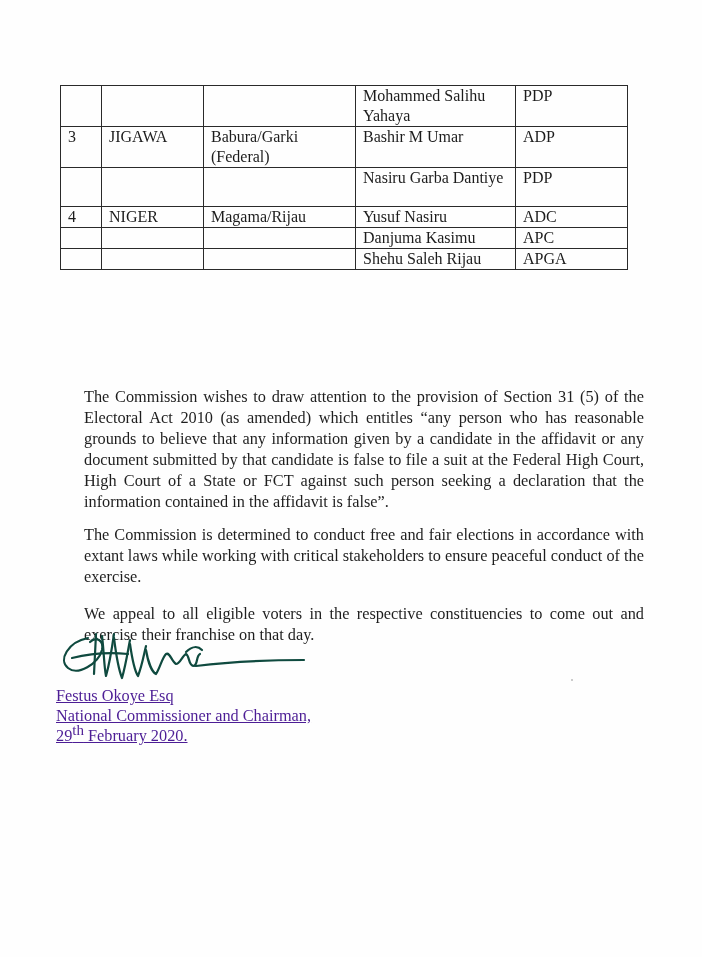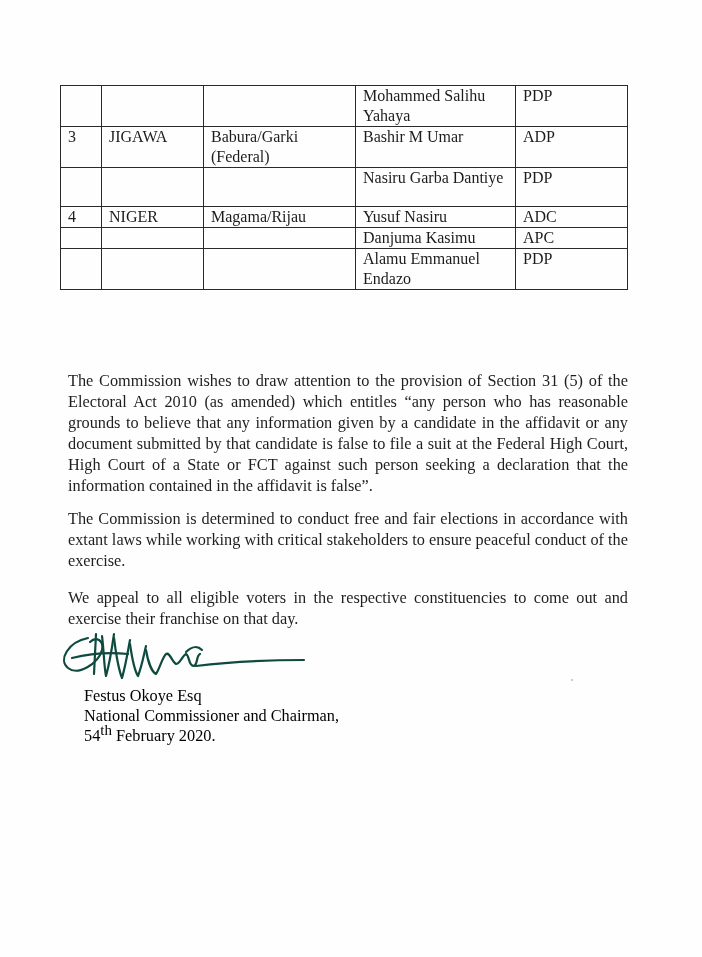--- a/index.html
+++ b/index.html
@@ -30,34 +30,34 @@
   table.candidates col.c-cand { width: 160px; }
   table.candidates col.c-party { width: 112px; }
   tr.h2 td { height: 39px; }
   tr.h1 td { height: 19px; }
   tr.h2 td, tr.h1 td { box-sizing: border-box; }
 
   
   .para {
     position: absolute; left: 68px; width: 560px;
     font-size: 16.3px; line-height: 21px;
-    text-align: justify; margin: 0;
+    text-align: justify; margin: 16px;
     color: #1e1e1e;
   }
   #p1 { top: 370px; }
   #p2 { top: 508px; }
   #p3 { top: 587px; }
 
   
   .signature { position: absolute; left: 58px; top: 628px; width: 252px; height: 58px; }
 
   
   .signoff {
-    position: absolute; left: 84px; top: 686px;
-    font-size: 16.3px; line-height: 20px; color: #000000;
+    position: absolute; left: 56px; top: 686px;
+    font-size: 16.3px; line-height: 20px; color: #4c1d95; text-decoration: underline;
   }
   .signoff div { white-space: nowrap; }
   .signoff sup { font-size: 15px; vertical-align: 6px; line-height: 0; }
 
   .speck { position: absolute; left: 571px; top: 679px; width: 2px; height: 2px; background: #bbb; border-radius: 1px; }
 </style>
 </head>
 <body>
 
 <div class="page">
@@ -99,26 +99,26 @@
         <td>Yusuf Nasiru</td>
         <td>ADC</td>
       </tr>
       <tr class="h1">
         <td></td>
         <td></td>
         <td></td>
         <td>Danjuma Kasimu</td>
         <td>APC</td>
       </tr>
-      <tr class="h2">
+      <tr class="h1">
         <td></td>
         <td></td>
         <td></td>
-        <td>Alamu Emmanuel Endazo</td>
-        <td>PDP</td>
+        <td>Shehu Saleh Rijau</td>
+        <td>APGA</td>
       </tr>
     </tbody>
   </table>
 
   <p id="p1" class="para">The Commission wishes to draw attention to the provision of Section 31 (5) of the Electoral Act 2010 (as amended) which entitles “any person who has reasonable grounds to believe that any information given by a candidate in the affidavit or any document submitted by that candidate is false to file a suit at the Federal High Court, High Court of a State or FCT against such person seeking a declaration that the information contained in the affidavit is false”.</p>
   <p id="p3" class="para">We appeal to all eligible voters in the respective constituencies to come out and exercise their franchise on that day.</p>
   <p id="p2" class="para">The Commission is determined to conduct free and fair elections in accordance with extant laws while working with critical stakeholders to ensure peaceful conduct of the exercise.</p>
 
   <svg class="signature" viewBox="0 0 252 58">
     <g fill="none" stroke="#0f4a3f" stroke-width="2.2" stroke-linecap="round" stroke-linejoin="round">
@@ -129,17 +129,17 @@
       <path d="M72 16 C 74 30, 76 42, 80 48 C 84 38, 86 26, 88 18"></path>
       <path d="M88 22 C 90 34, 94 44, 98 46 C 102 40, 104 30, 108 26 C 112 24, 114 34, 118 36 C 122 36, 124 28, 128 26 C 132 28, 130 38, 136 38 C 140 36, 138 28, 142 26"></path>
       <path d="M128 24 C 134 18, 140 18, 144 22"></path>
       <path d="M138 38 C 170 34, 210 32, 246 32"></path>
     </g>
   </svg>
 
   <div class="signoff">
     <div>Festus Okoye Esq</div>
     <div>National Commissioner and Chairman,</div>
-    <div><span>54</span><sup>th</sup><span> February 2020.</span></div>
+    <div><span>29</span><sup>th</sup><span> February 2020.</span></div>
   </div>
 
   <div class="speck"></div>
 </div>
 
 </body></html>

